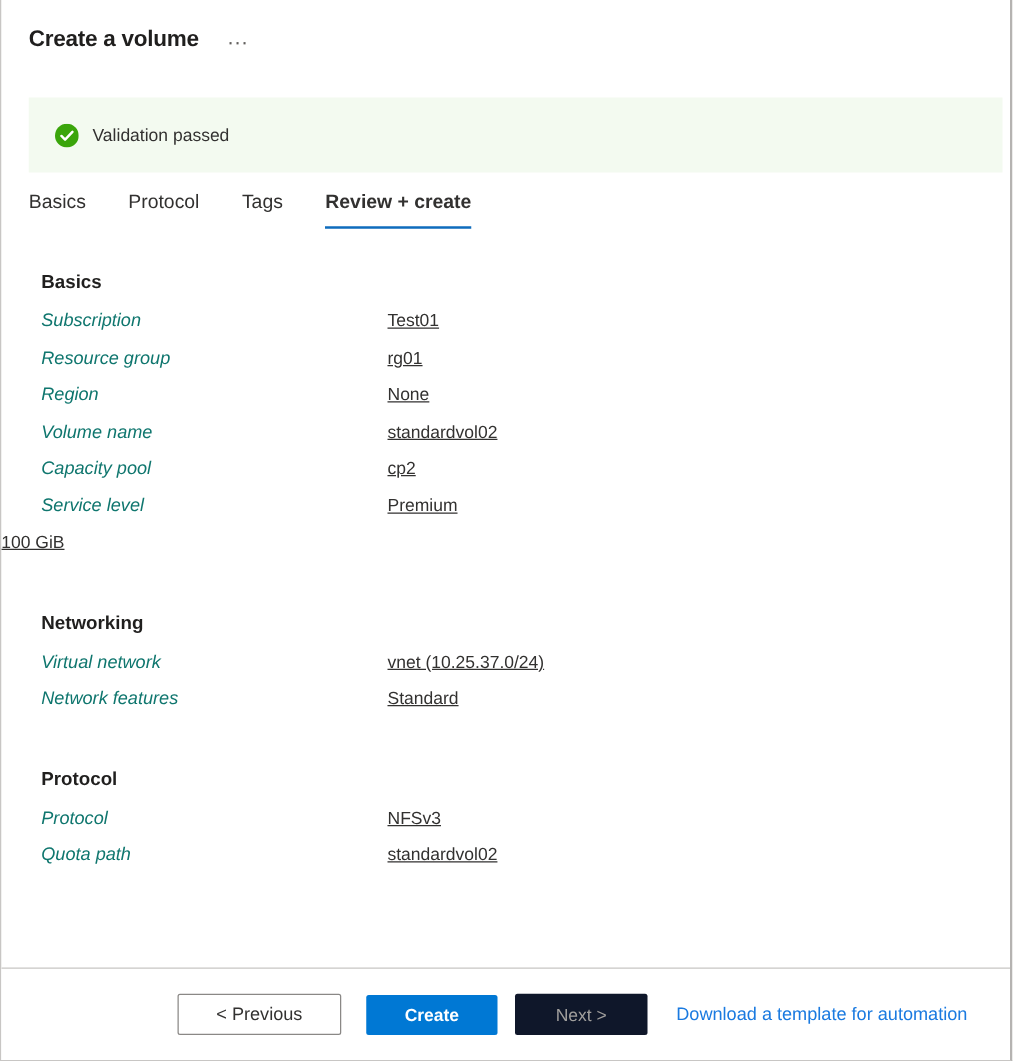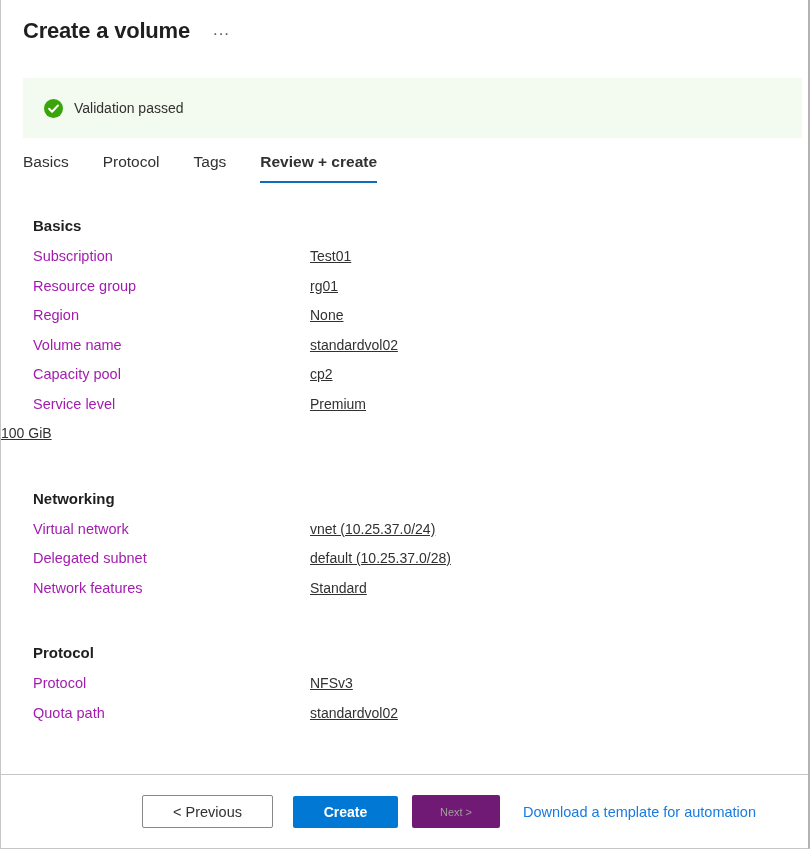--- a/index.html
+++ b/index.html
@@ -31,21 +31,21 @@
   #blade-header {
     position: absolute;
     left: 0; top: 0;
     width: 100%;
     height: 62px;
     display: flex;
     align-items: center;
   }
   #page-title {
     margin-left: 22px;
-    font-size: 22px;
+    font-size: 18px;
     font-weight: 600;
     letter-spacing: -0.2px;
     color: #201f1e;
     line-height: 30px;
   }
   #more-menu-button {
     margin-left: 18px;
     width: 26px;
     height: 26px;
     display: flex;
@@ -139,22 +139,23 @@
   .kv-row {
     display: flex;
     align-items: baseline;
     height: 29.5px;
   }
   .kv-label {
     width: 309px;
     padding-left: 32px;
     box-sizing: border-box;
     font-size: 14.5px;
-    color: #a21caf;
+    color: #0f766e;
     white-space: nowrap;
+    font-style: italic;
   }
   .kv-value {
     font-size: 14px;
     color: #323130;
     white-space: nowrap;
     text-decoration: underline;
   }
 
   
   #footer-bar {
@@ -188,25 +189,25 @@
     background: #ffffff;
     color: #323130;
     font-size: 14.5px;
     font-family: inherit;
     border: 1px solid #8a8886;
     border-radius: 2px;
     cursor: pointer;
   }
   #next-button {
     margin-left: 14px;
-    width: 88px;
+    width: 106px;
     height: 33px;
-    background: #701a75;
+    background: #0f172a;
     color: #a19f9d;
-    font-size: 11px;
+    font-size: 14px;
     font-family: inherit;
     border: none;
     border-radius: 2px;
     cursor: default;
   }
   #download-template-link {
     margin-left: 23px;
     font-size: 14.5px;
     color: #1a7ae0;
     text-decoration: none;
@@ -271,24 +272,20 @@
         </div>
       </div>
       <div class="section-spacer"></div>
       <div class="review-section">
         <div class="section-heading">Networking</div>
         <div class="kv-row">
           <div class="kv-label">Virtual network</div>
           <div class="kv-value">vnet (10.25.37.0/24)</div>
         </div>
         <div class="kv-row">
-          <div class="kv-label">Delegated subnet</div>
-          <div class="kv-value">default (10.25.37.0/28)</div>
-        </div>
-        <div class="kv-row">
           <div class="kv-label">Network features</div>
           <div class="kv-value">Standard</div>
         </div>
       </div>
       <div class="section-spacer"></div>
       <div class="review-section">
         <div class="section-heading">Protocol</div>
         <div class="kv-row">
           <div class="kv-label">Protocol</div>
           <div class="kv-value">NFSv3</div>

